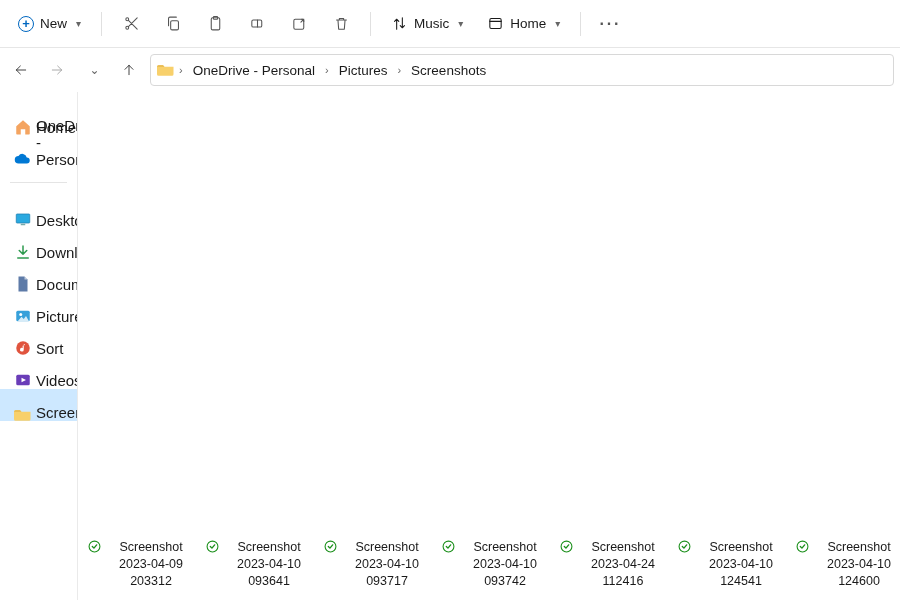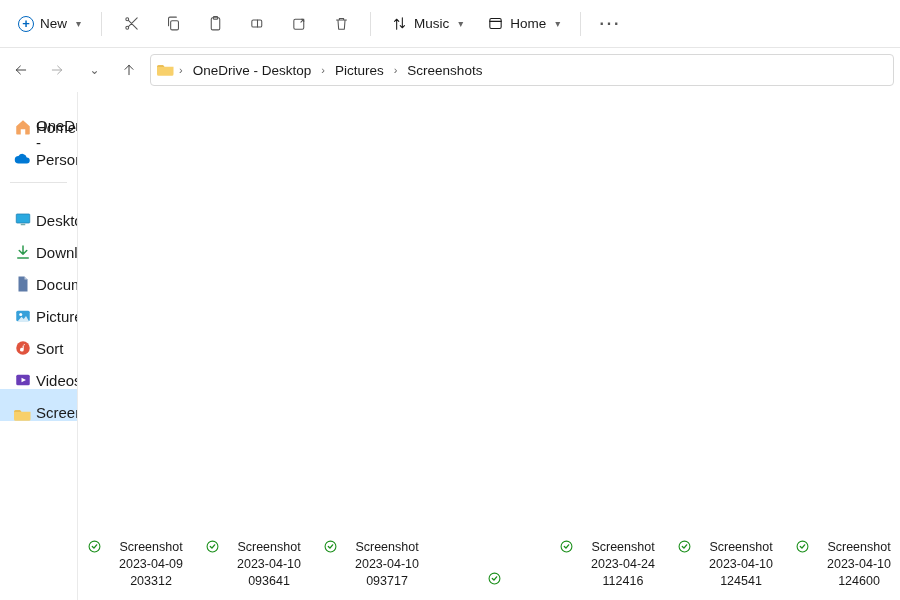--- a/index.html
+++ b/index.html
@@ -139,21 +139,21 @@
   </div>
 
   <div class="breadcrumb">
     <span class="folder-ico">
       <svg viewBox="0 0 24 18">
           <path fill="#f8d06b" d="M2 4h6l2 2h12v10a2 2 0 01-2 2H2a2 2 0 01-2-2V6a2 2 0 012-2z"></path>
           <path fill="#e6b84c" d="M2 4h6l2 2H0V6a2 2 0 012-2z"></path>
         </svg>
     </span>
     <span class="arr">›</span>
-    <span class="bc">OneDrive - Desktop</span>
+    <span class="bc">OneDrive - Personal</span>
     <span class="arr">›</span>
     <span class="bc">Pictures</span>
     <span class="arr">›</span>
     <span class="bc">Screenshots</span>
   </div>
 </div>
 
 <div class="main">
 
   <div class="sidebar">
@@ -278,20 +278,21 @@
             <span class="fname">Screenshot 2023-04-10 093717</span>
           </div>
         </div>
         <div class="file">
           <div class="thumb"></div>
           <div class="cap">
             <span class="chk"><svg width="13" height="13" viewBox="0 0 24 24">
                 <circle cx="12" cy="12" r="10" fill="none" stroke="#1a8f1a" stroke-width="2"></circle>
                 <path fill="none" stroke="#1a8f1a" stroke-width="2.5" stroke-linecap="round" stroke-linejoin="round" d="M8 12l3 3 5-6"></path>
               </svg></span>
+            <span class="fname">Screenshot 2023-04-10 093742</span>
           </div>
         </div>
         <div class="file">
           <div class="thumb"></div>
           <div class="cap">
             <span class="chk"><svg width="13" height="13" viewBox="0 0 24 24">
                 <circle cx="12" cy="12" r="10" fill="none" stroke="#1a8f1a" stroke-width="2"></circle>
                 <path fill="none" stroke="#1a8f1a" stroke-width="2.5" stroke-linecap="round" stroke-linejoin="round" d="M8 12l3 3 5-6"></path>
               </svg></span>
             <span class="fname">Screenshot 2023-04-24 112416</span>

